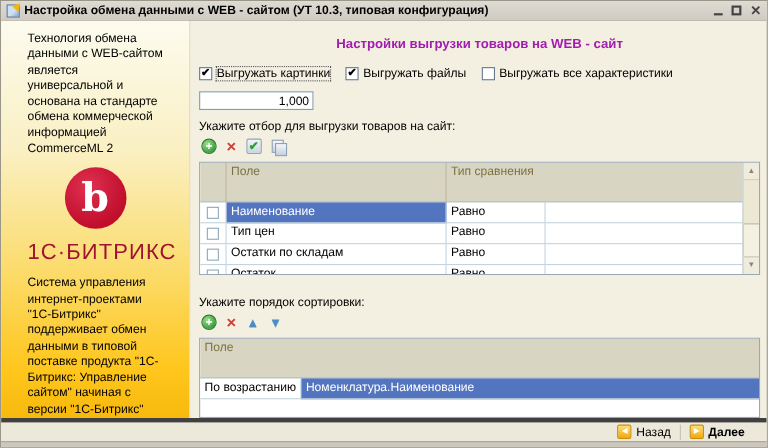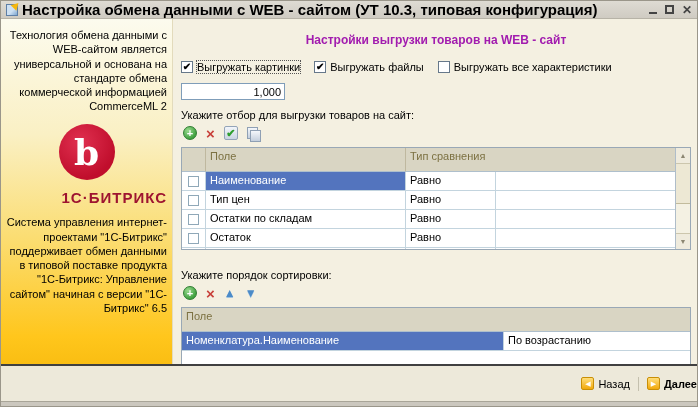--- a/index.html
+++ b/index.html
@@ -17,48 +17,48 @@
     position:absolute; top:0; left:0; right:0; height:18px;
     background:linear-gradient(#DEDBD3,#CFCBC2);
     display:flex; align-items:center; padding:0 5px; gap:4px;
     border-bottom:1px solid #B7B3A7;
   }
   .app-icon { width:12px; height:12px; position:relative;
     background:linear-gradient(135deg,#CDE0F2 55%,#7FA7D0); border:1px solid #5E7FA6; }
   .app-icon::after { content:""; position:absolute; right:-3px; top:-3px; width:0; height:0;
     border-left:4px solid transparent; border-right:4px solid transparent; border-bottom:7px solid #F5B70D;
     transform:rotate(45deg); }
-  .title-text { font-weight:bold; font-size:15px; white-space:nowrap; overflow:hidden; }
+  .title-text { font-weight:bold; font-size:11px; white-space:nowrap; overflow:hidden; }
   .win-controls { margin-left:auto; display:flex; gap:8px; align-items:center; color:#444;
     font-weight:bold; font-size:11px; }
   .win-controls span { cursor:default; line-height:10px; }
   .wc-min  { border-bottom:2px solid #444; width:8px; height:8px; }
   .wc-max  { border:2px solid #444; width:9px; height:9px; }
   .wc-close{ font-size:12px; }
 
   
   .body-area { position:absolute; top:18px; left:0; right:0; bottom:26px; display:flex; }
 
   
   .sidebar {
     width:172px; flex:0 0 172px; height:100%;
     background:linear-gradient(180deg,#FCFBEE 0%,#FAF0C4 32%,#FBDC6E 62%,#FFC61C 88%,#F7B90D 100%);
     border-right:1px solid #E3DBBC;
-    padding:9px 5px; text-align:right; line-height:1.3; overflow:hidden;
+    padding:9px 24px; text-align:left; line-height:1.3; overflow:hidden;
   }
   .sidebar p { margin-bottom:8px; }
   .side-link { display:block; color:#3333CC; text-decoration:underline; margin-bottom:7px; cursor:pointer; }
   .logo-wrap { margin:10px 0 4px; }
   .logo-circle {
     width:56px; height:56px; border-radius:50%; margin:0 auto 8px;
     background:radial-gradient(circle at 38% 32%, #E03050, #C00E2C 70%);
     display:flex; align-items:center; justify-content:center;
     color:#fff; font-family:"DejaVu Serif", serif; font-weight:bold; font-size:36px; line-height:1;
   }
-  .logo-title { font-weight:bold; font-size:15px; letter-spacing:1px; color:#9E1430; margin-bottom:8px; }
+  .logo-title { font-weight:normal; font-size:20px; letter-spacing:1px; color:#9E1430; margin-bottom:8px; }
 
   
   .main { flex:1; padding:10px 6px 0 8px; position:relative; overflow:hidden; }
   .page-title { text-align:center; font-weight:bold; font-size:12px; color:#a21caf; margin:4px 0 14px; }
 
   .cb-row { display:flex; align-items:center; gap:14px; margin-bottom:10px; }
   .cbx { display:inline-flex; align-items:center; gap:4px; cursor:default; }
   .box { width:12px; height:12px; background:#fff; border:1px solid #66788A;
     display:inline-flex; align-items:center; justify-content:center;
     font-size:10px; font-weight:bold; color:#000; line-height:1; }
@@ -81,21 +81,21 @@
   .ico-copy::before, .ico-copy::after { content:""; position:absolute; width:9px; height:10px;
     background:linear-gradient(#F4F7FB,#C4CFDD); border:1px solid #8FA0B4; }
   .ico-copy::before { left:0; top:0; }
   .ico-copy::after { left:3px; top:3px; }
   .ico-up, .ico-down { color:#4C8BC8; font-size:12px; text-shadow:0 1px 0 #9FC2E0; }
 
   
   .grid { position:relative; background:#fff; border:1px solid #99A8B6; overflow:hidden; }
   .filter-grid { height:103px; padding-right:15px; }
   .sort-grid { height:73px; }
-  .thead { display:flex; height:24px; background:#D9D5C3; color:#7C7142; }
+  .thead { display:flex; height:36px; background:#D9D5C3; color:#7C7142; }
   .thead .tc { border-bottom:1px solid #AEBFCC; border-right:1px solid #BFB89F; }
   .trow { display:flex; height:19px; background:#fff; }
   .tc { padding:2px 4px; white-space:nowrap; overflow:hidden;
     border-right:1px solid #C3D4DE; border-bottom:1px solid #C3D4DE; }
   .tc:last-child { border-right:none; flex:1; }
   .cell-cb { width:24px; flex:0 0 24px; display:flex; align-items:center; justify-content:center; padding:0; }
   .cell-cb .box { width:11px; height:11px; border-color:#8FA8B8; }
   .col-field { width:200px; flex:0 0 200px; }
   .col-cmp { width:90px; flex:0 0 90px; }
   .col-sfield { width:322px; flex:0 0 322px; }
@@ -103,23 +103,23 @@
 
   
   .scroll { position:absolute; top:0; right:0; bottom:0; width:15px;
     background:#F4F1E3; border-left:1px solid #AFBDC9; display:flex; flex-direction:column; }
   .sb-btn { height:16px; display:flex; align-items:center; justify-content:center;
     font-size:7px; color:#8B8672; background:#EFEBDD; border-bottom:1px solid #CCC6AD; cursor:pointer; }
   .sb-thumb { height:40px; background:#EDE8D4; border-bottom:1px solid #C2BB9C; cursor:grab; }
   .sb-btn.down { margin-top:auto; border-top:1px solid #CCC6AD; border-bottom:none; }
 
   
-  .footer { position:absolute; left:0; right:0; bottom:5px; height:37px;
-    background:#EDE9DA; border-top:2px solid #404040;
-    display:flex; align-items:center; justify-content:flex-end; padding:0 0; gap:8px; }
+  .footer { position:absolute; left:0; right:0; bottom:5px; height:21px;
+    background:#EDE9DA; border-top:4px solid #404040;
+    display:flex; align-items:center; justify-content:flex-end; padding:0 20px; gap:8px; }
   .nav-btn { display:inline-flex; align-items:center; gap:4px; cursor:pointer; }
   .arrowbox { width:13px; height:13px; border-radius:2px;
     background:linear-gradient(#FFDE7A,#F2A90B); border:1px solid #C98F06;
     display:inline-flex; align-items:center; justify-content:center; color:#fff; font-size:7px; line-height:1; }
   .nav-sep { width:1px; height:14px; background:#C4C0AE; }
   .next-label { font-weight:bold; }
   .bottom-strip { position:absolute; left:0; right:0; bottom:0; height:5px; background:#CBC7BE;
     border-top:1px solid #A9A598; }
 </style>
 </head>
@@ -240,22 +240,22 @@
         <span class="ico ico-del">×</span>
         <span class="ico ico-up">▲</span>
         <span class="ico ico-down">▼</span>
       </div>
 
       <div class="grid sort-grid">
         <div class="thead">
           <div class="tc col-sfield">Поле</div>
         </div>
         <div class="trow">
+          <div class="tc">По возрастанию</div>
           <div class="tc col-sfield sel">Номенклатура.Наименование</div>
-          <div class="tc">По возрастанию</div>
         </div>
       </div>
 
     </div>
   </div>
 
   <div class="footer">
     <span class="nav-btn">
       <span class="arrowbox">◀</span>
       <span>Назад</span>

